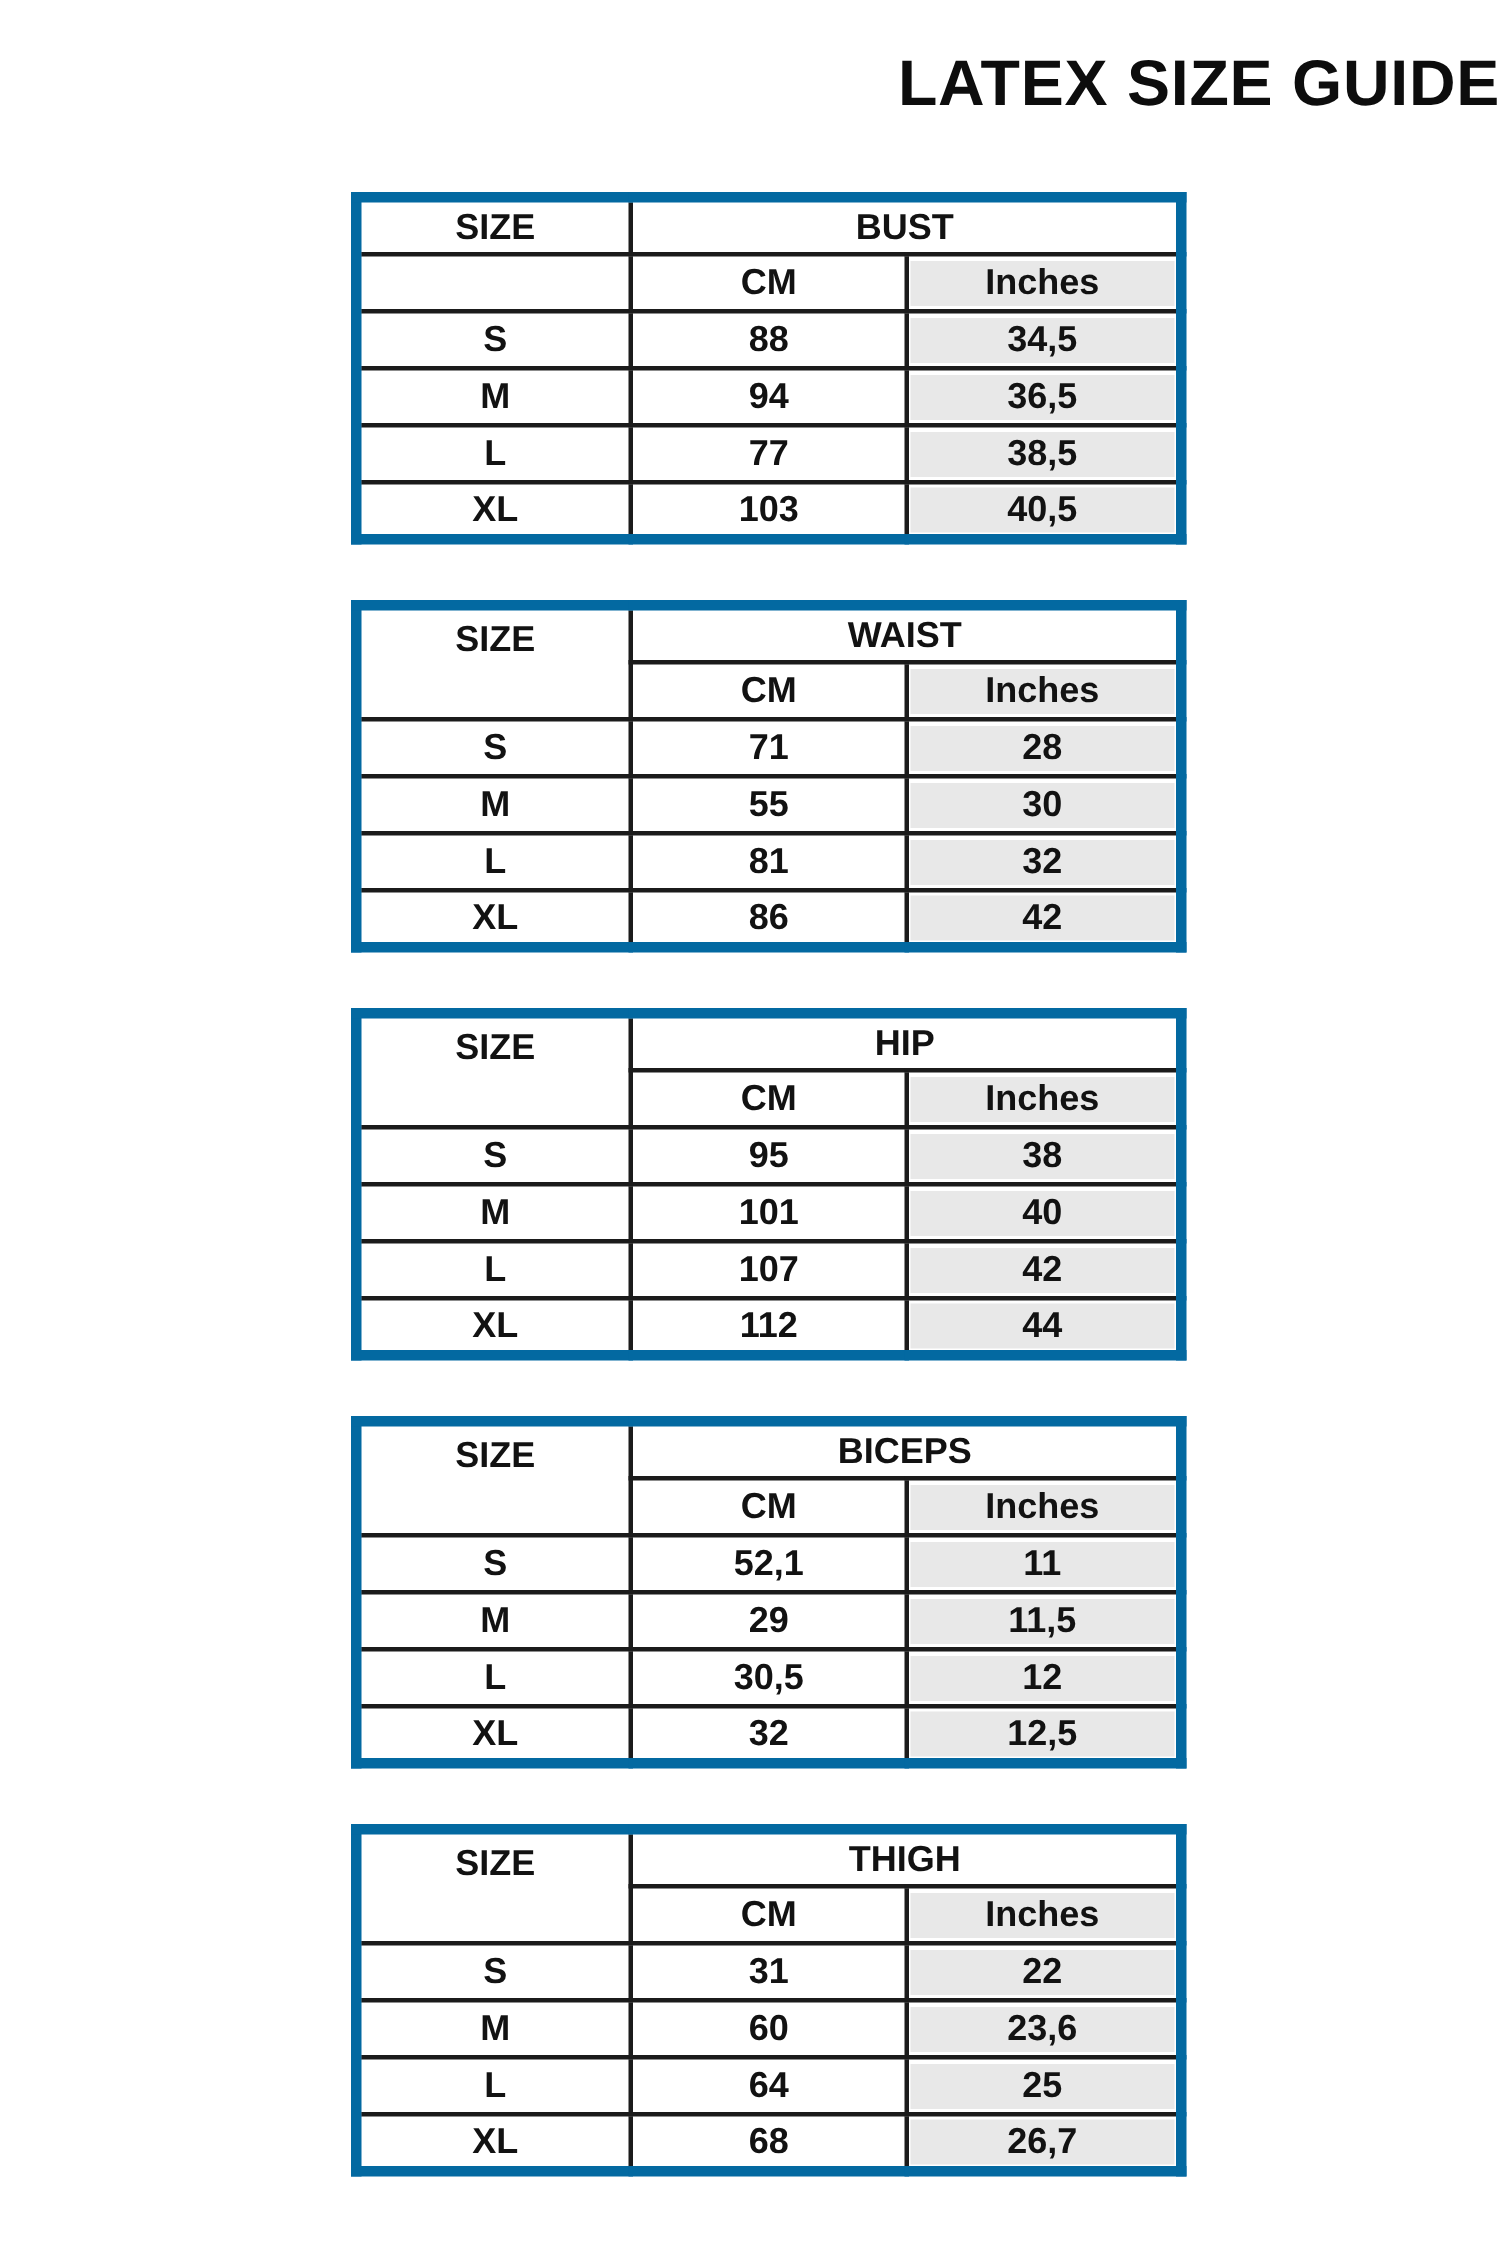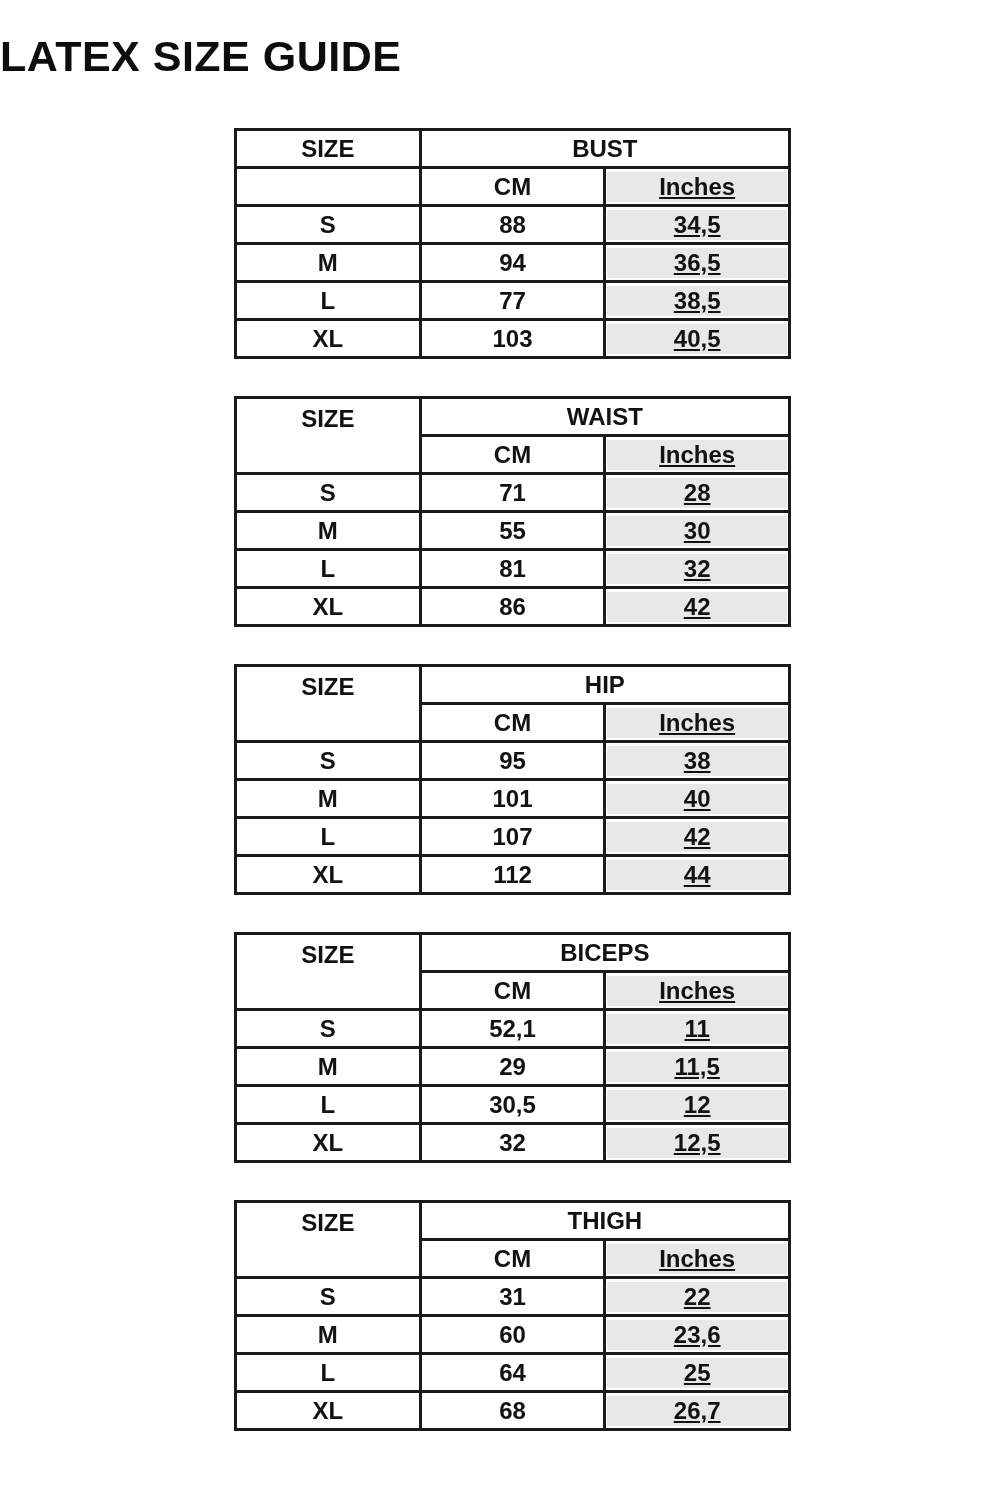--- a/index.html
+++ b/index.html
@@ -10,36 +10,36 @@
     background: #ffffff;
     font-family: "Liberation Sans", sans-serif;
     font-weight: bold;
     color: #121212;
     overflow: hidden;
   }
   .page-title {
     margin: 0;
     padding-top: 32px;
     width: 1000px;
-    text-align: left;
+    text-align: right;
     font-size: 43px;
     line-height: 48px;
     letter-spacing: 0.5px;
     color: #0d0d0d;
   }
   .tables-wrap {
     margin: 48px 0 0 234px;
     width: 557px;
   }
   table.size-table {
     border-collapse: collapse;
     table-layout: fixed;
     width: 557px;
     margin: 0 0 37px 0;
-    border: 3px solid #0369a1;
+    border: 7px solid #0369a1;
     background: #ffffff;
   }
   .size-table th, .size-table td {
     border: 3px solid #1b1b1b;
     text-align: center;
     vertical-align: middle;
     font-size: 24px;
     font-weight: bold;
     padding: 0;
     height: 38px;
@@ -51,21 +51,20 @@
     vertical-align: top;
     line-height: 39px;
   }
   .shaded { padding: 2px; }
   .fill {
     display: block;
     background: #e8e8e8;
     height: 30px;
     line-height: 30px;
     margin: 0 1px;
-    text-decoration: underline;
   }
 </style>
 </head>
 <body>
 
 <h1 class="page-title">LATEX SIZE GUIDE</h1>
 
 <div class="tables-wrap">
 
   <table class="size-table">

